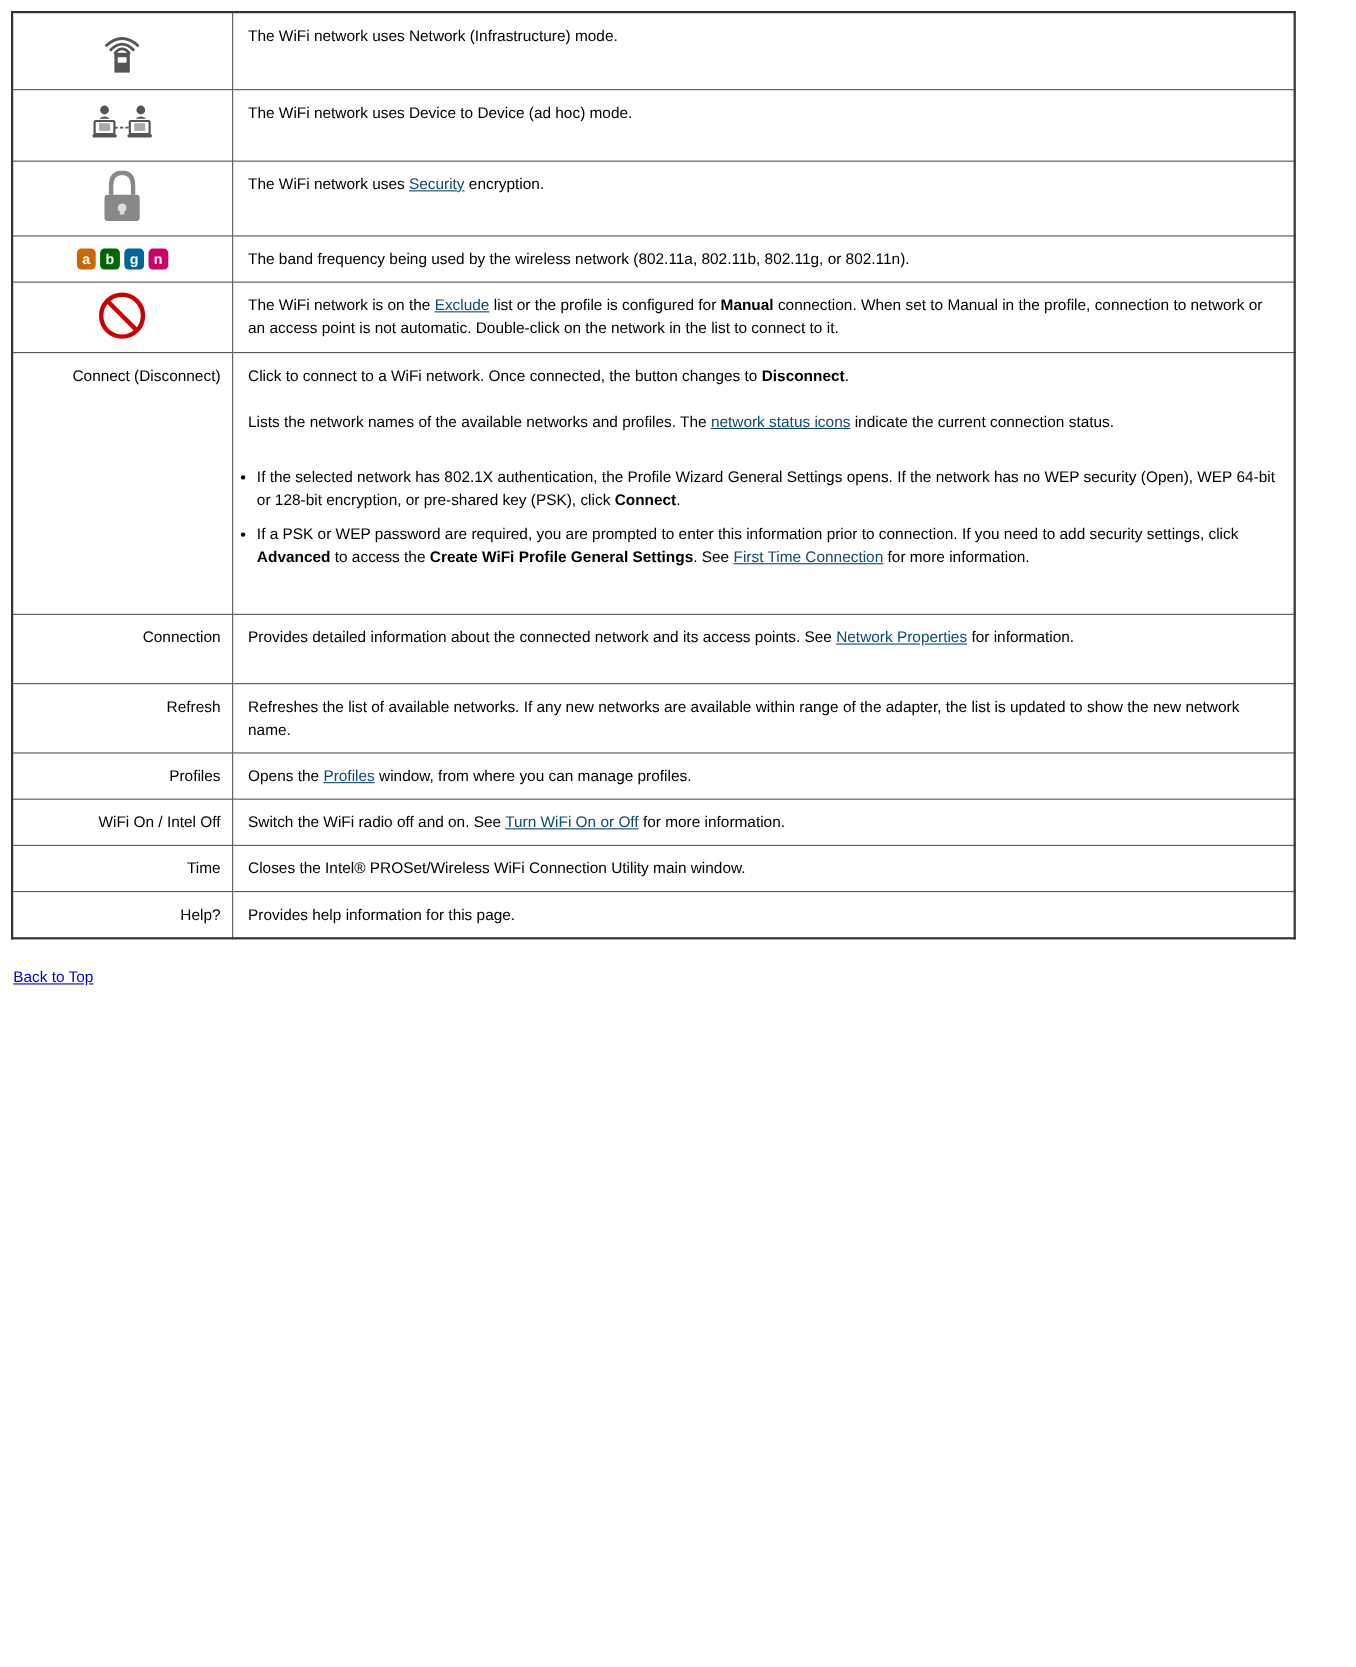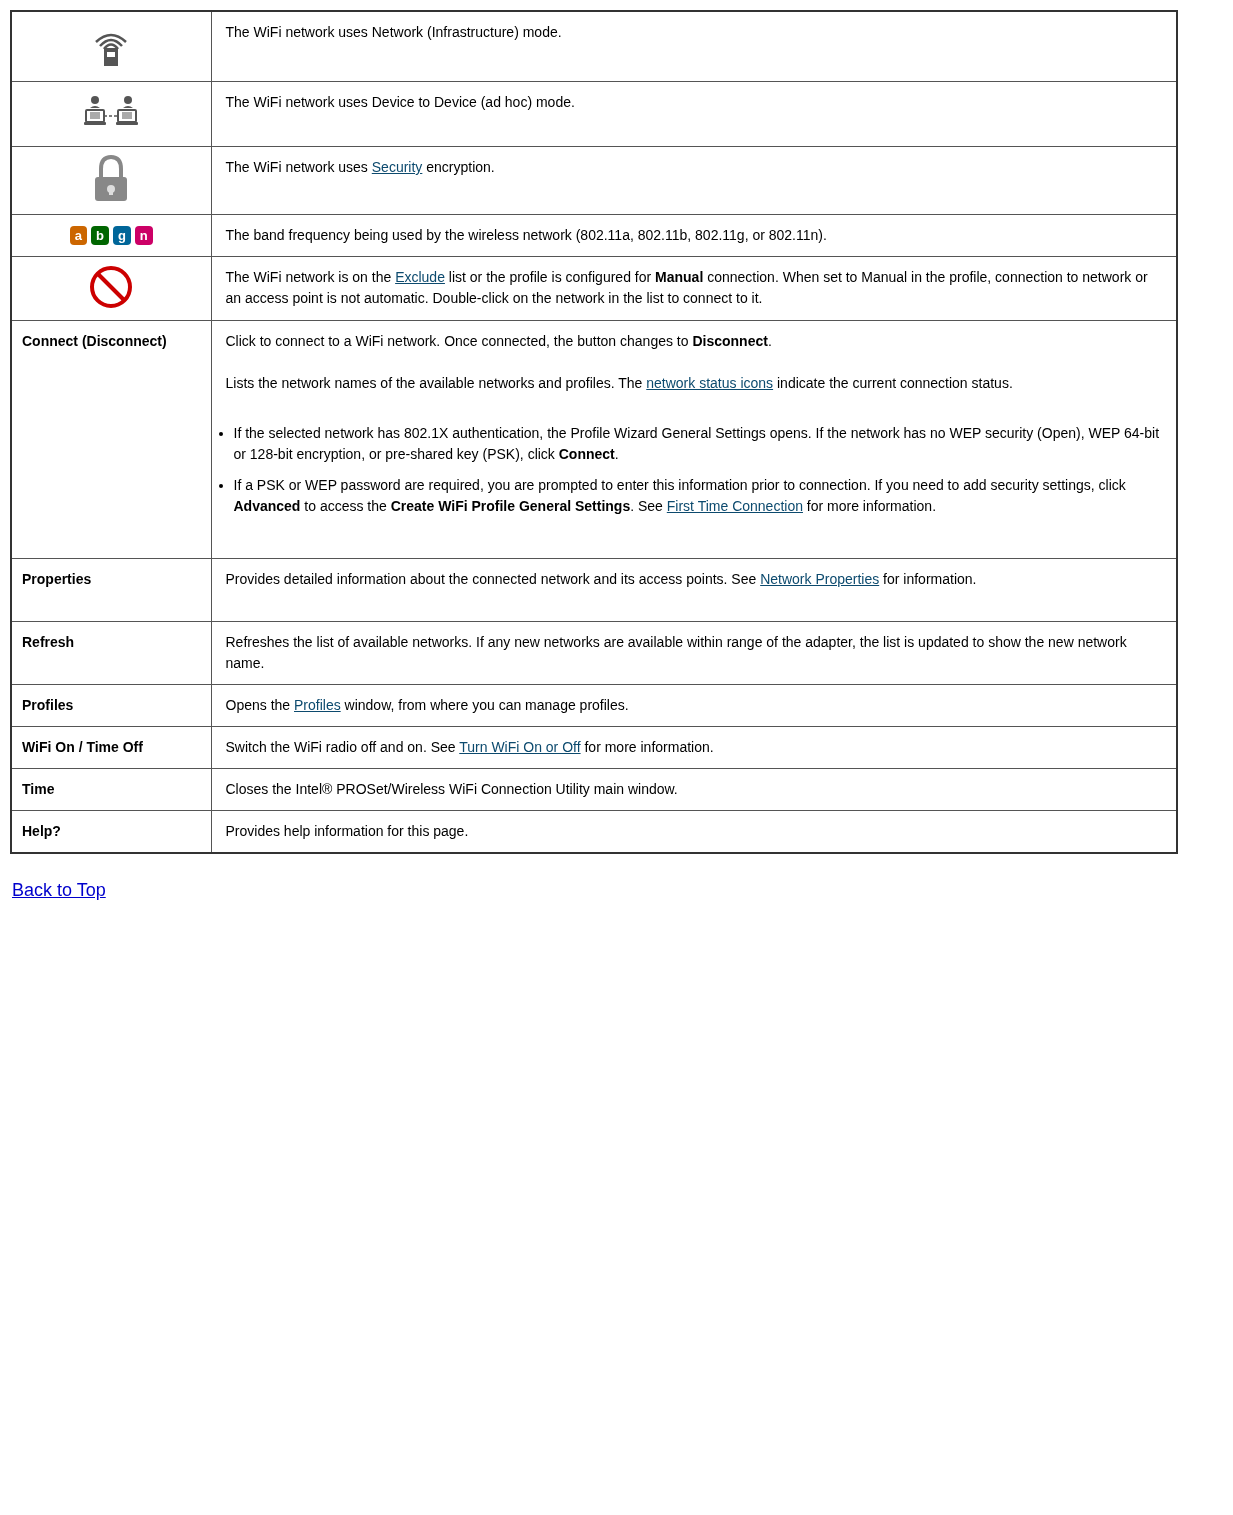--- a/index.html
+++ b/index.html
@@ -24,23 +24,24 @@
       padding: 8px 10px;
       vertical-align: top;
     }
     td.icon-cell {
       width: 110px;
       text-align: center;
       vertical-align: middle;
     }
     td.label-cell {
       width: 200px;
-      font-weight: bold;
+      font-weight: normal;
       vertical-align: top;
       padding: 12px 10px;
+      text-align: right;
     }
     td.desc-cell {
       vertical-align: top;
       padding: 10px 14px;
       line-height: 1.5;
     }
     a {
       color: #0c4a6e;
       text-decoration: underline;
     }
@@ -70,21 +71,21 @@
       margin-bottom: 10px;
       line-height: 1.5;
     }
     .back-to-top {
       margin-top: 20px;
       padding: 6px 2px;
     }
     .back-to-top a {
       color: #0000cc;
       text-decoration: underline;
-      font-size: 18px;
+      font-size: 14px;
     }
 
     
     .svg-icon {
       display: inline-block;
     }
   </style>
 </head>
 <body>
 
@@ -203,21 +204,21 @@
           <li>
             If a PSK or WEP password are required, you are prompted to enter this information prior to connection. If you need to add security settings, click <strong>Advanced</strong> to access the <strong>Create WiFi Profile General Settings</strong>. See <a href="#first-time-connection">First Time Connection</a> for more information.
           </li>
         </ul>
         <br>
       </td>
     </tr>
 
     <tr>
       <td class="label-cell">
-        <span>Properties</span>
+        <span>Connection</span>
       </td>
       <td class="desc-cell">
         <p>
           Provides detailed information about the connected network and its access points. See <a href="#network-properties">Network Properties</a> for information.
         </p>
         <br>
       </td>
     </tr>
 
     <tr>
@@ -233,21 +234,21 @@
       <td class="label-cell">
         <span>Profiles</span>
       </td>
       <td class="desc-cell">
         <span>Opens the </span><a href="#profiles">Profiles</a><span> window, from where you can manage profiles.</span>
       </td>
     </tr>
 
     <tr>
       <td class="label-cell">
-        <span>WiFi On / Time Off</span>
+        <span>WiFi On / Intel Off</span>
       </td>
       <td class="desc-cell">
         <span>Switch the WiFi radio off and on. See </span><a href="#turn-wifi">Turn WiFi On or Off</a><span> for more information.</span>
       </td>
     </tr>
 
     <tr>
       <td class="label-cell">
         <span>Time</span>
       </td>

